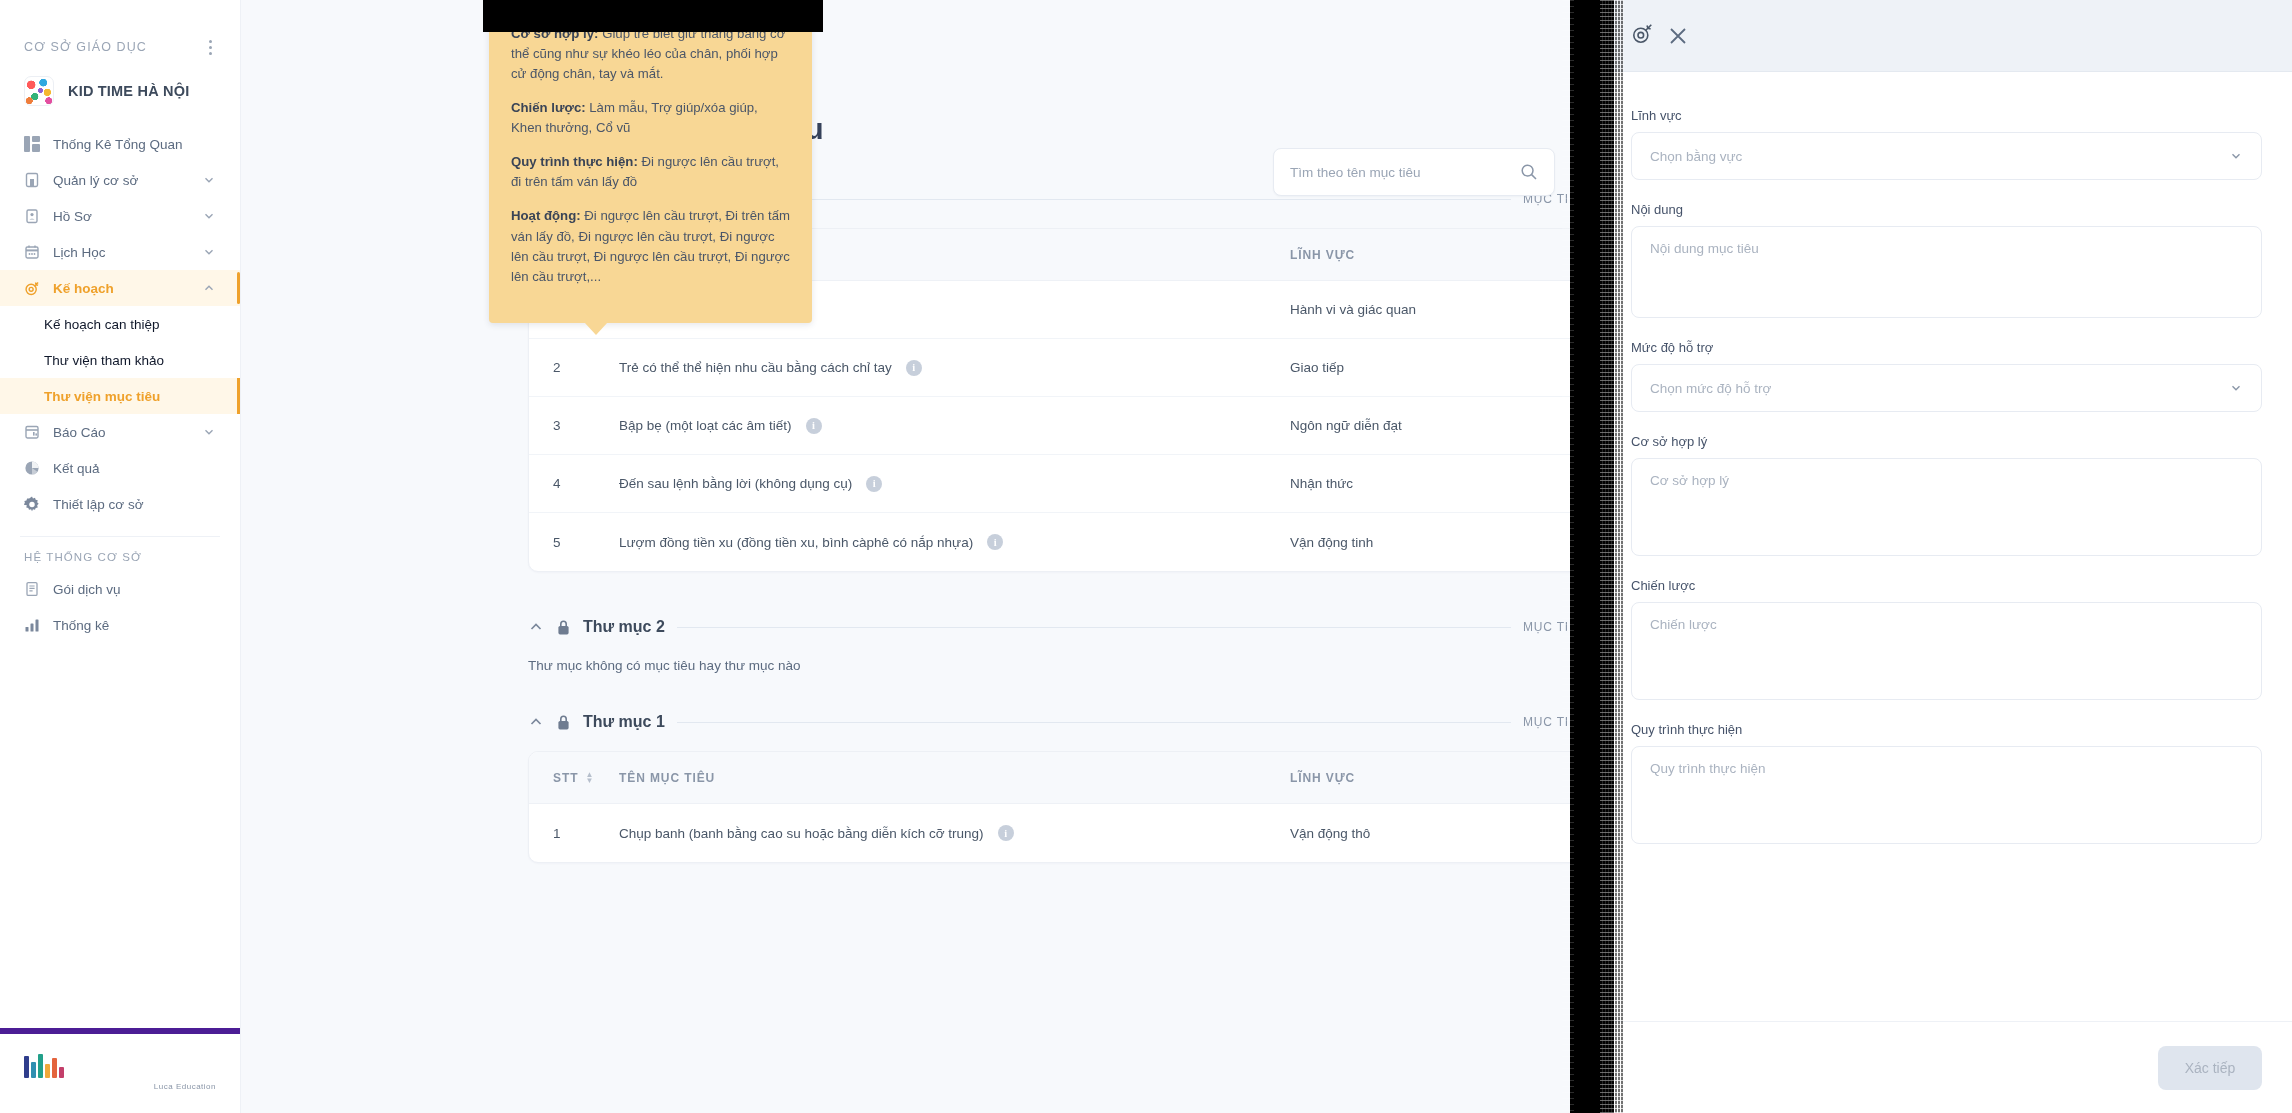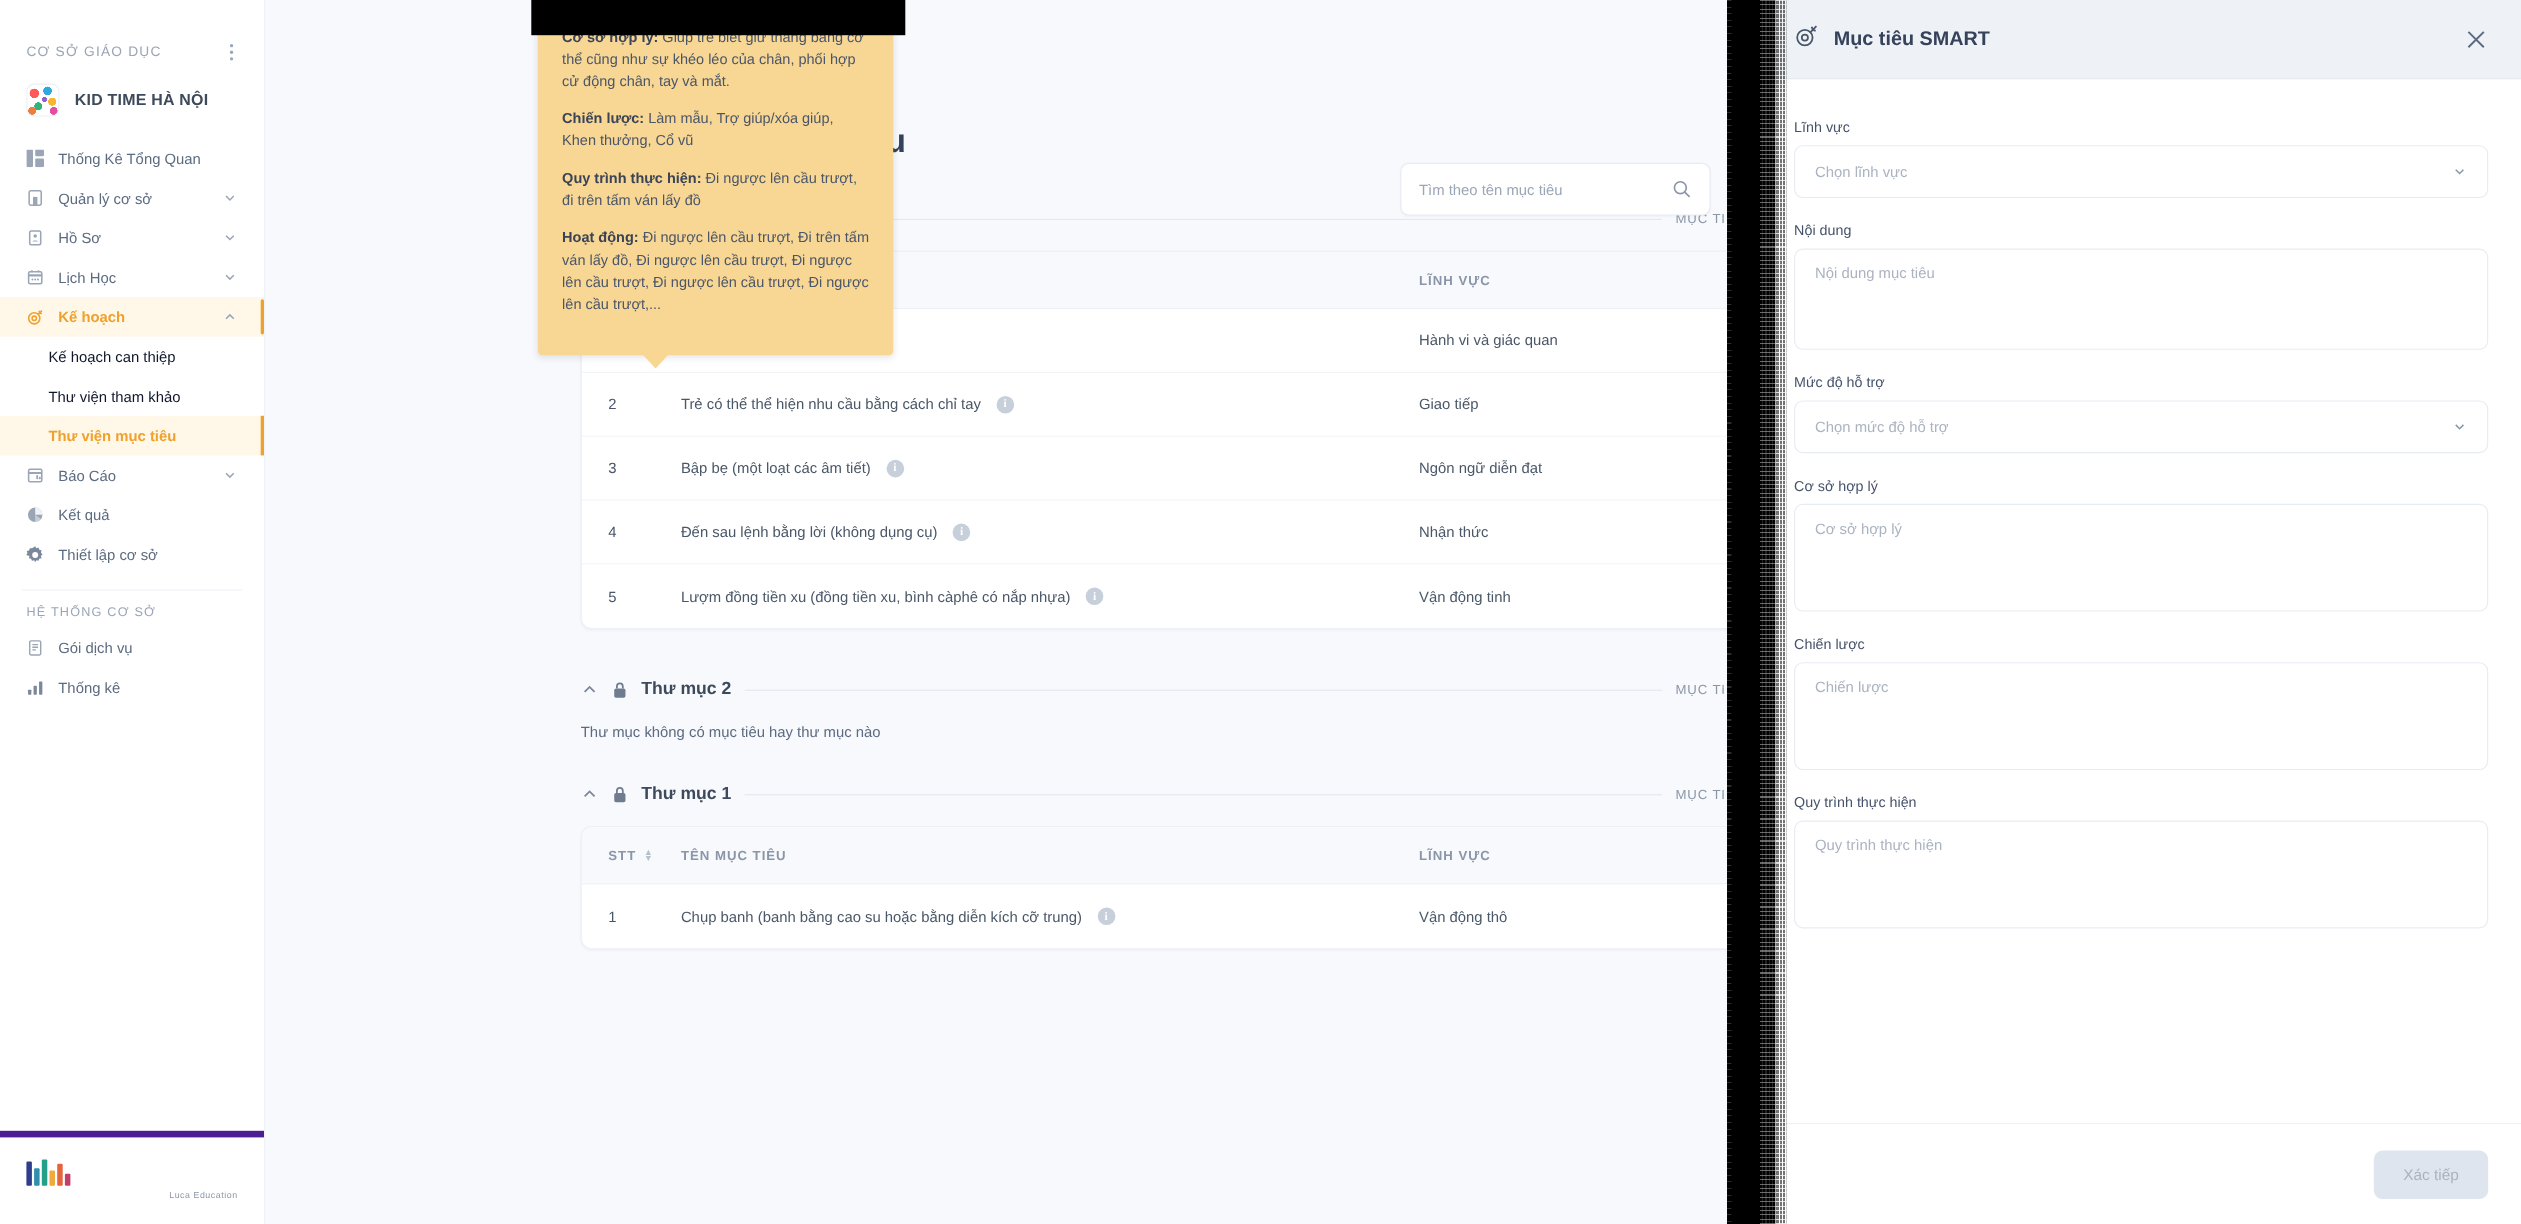--- a/index.html
+++ b/index.html
@@ -556,31 +556,30 @@
 
   <aside class="panel">
     <div class="panel-head">
       <span>
         <svg width="22" height="22" viewBox="0 0 22 22" fill="none" stroke="#4a5768" stroke-width="1.6">
             <circle cx="9.8" cy="12.2" r="7"></circle>
             <circle cx="9.8" cy="12.2" r="2.8"></circle>
             <path d="M14.3 7.8l6-6M16 2.4l.9 2.7 2.7.9"></path>
           </svg>
       </span>
-      <span class="panel-title">Mục tiêu SMART</span>
       <svg class="panel-close" viewBox="0 0 22 22" fill="none" stroke="currentColor" stroke-width="1.8">
           <path d="M4 4l14 14M18 4L4 18"></path>
         </svg>
     </div>
 
     <div class="panel-body">
       <div class="field">
         <div class="field-label">Lĩnh vực</div>
         <div class="select">
-          <span class="ph">Chọn lĩnh vực</span>
+          <span class="ph">Chọn bằng vực</span>
           <svg class="dd" viewBox="0 0 16 16" fill="none" stroke="currentColor" stroke-width="1.6">
               <path d="M4 6l4 4 4-4"></path>
             </svg>
         </div>
       </div>
 
       <div class="field">
         <div class="field-label">Nội dung</div>
         <div class="textarea">
           <span class="ph">Nội dung mục tiêu</span>

